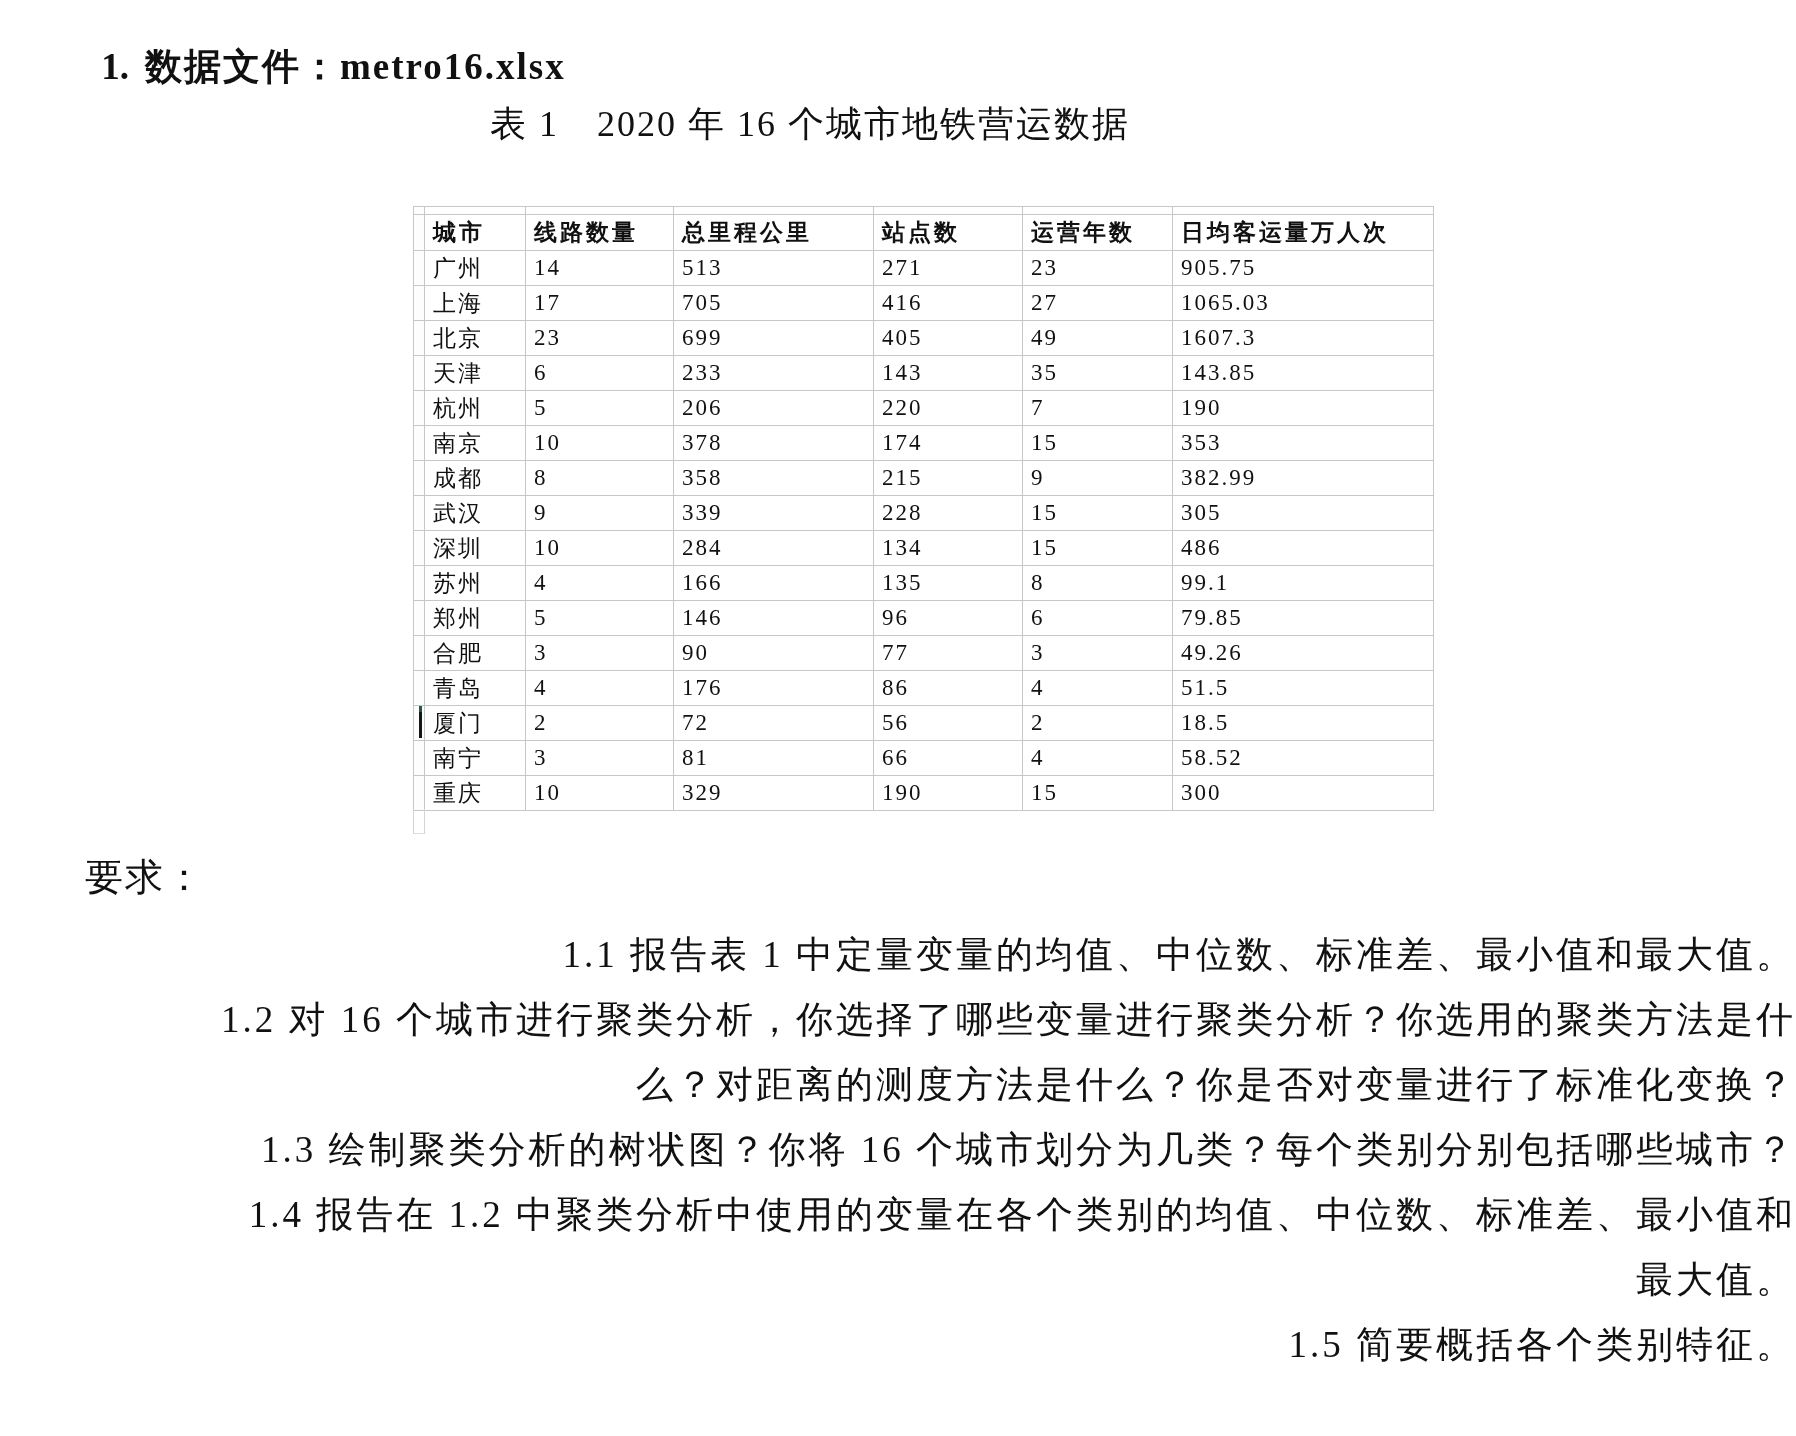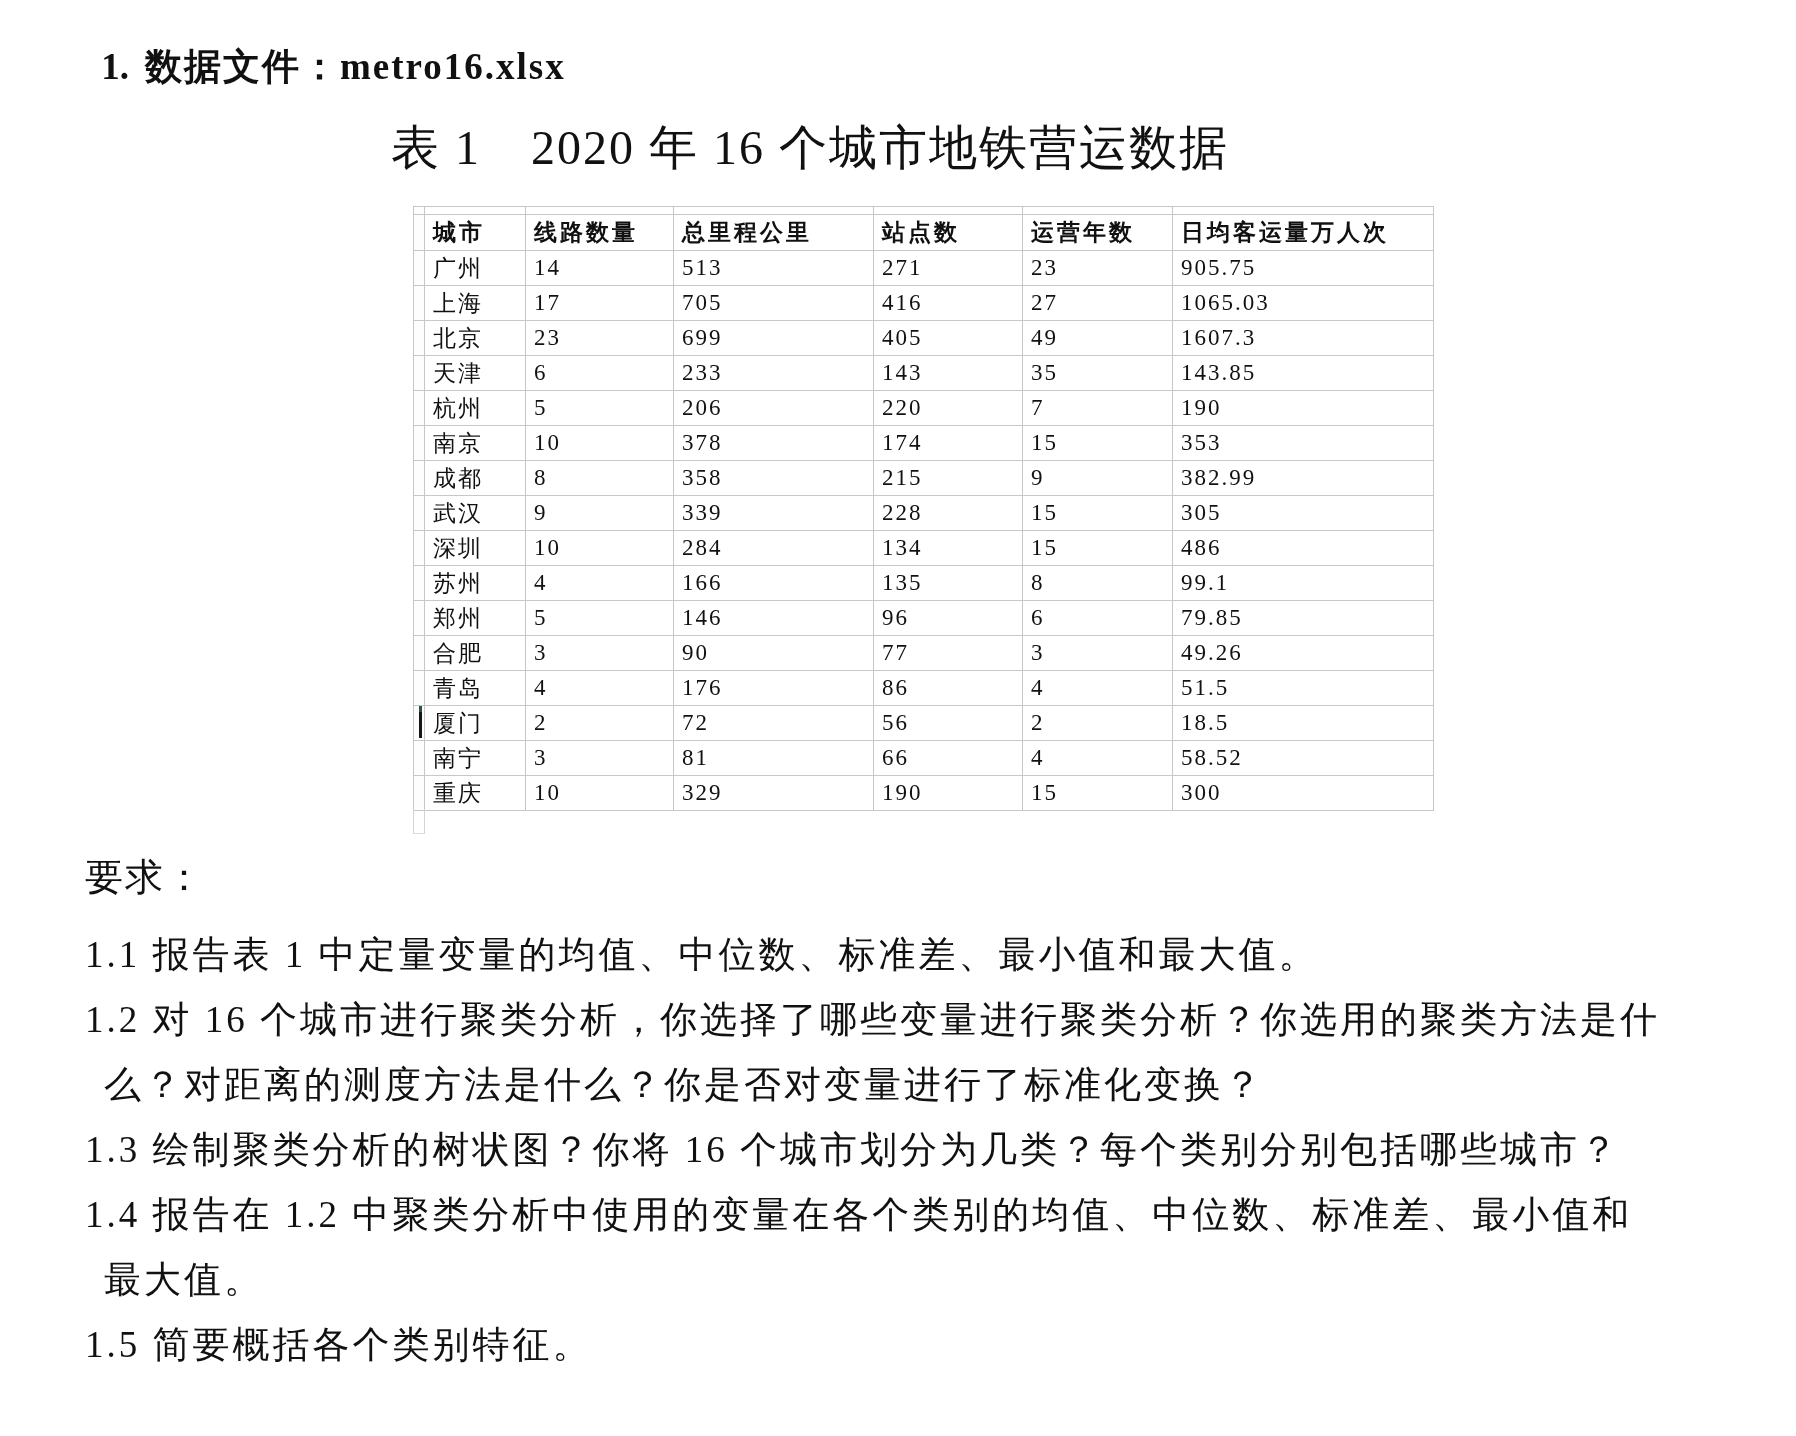--- a/index.html
+++ b/index.html
@@ -14,22 +14,22 @@
   
   .heading{
     position:absolute;left:85px;top:42px;
     font-size:37px;font-weight:bold;letter-spacing:2px;
     white-space:nowrap;
     text-align:center;
   }
   .heading .num{display:inline-block;width:60px;letter-spacing:0;}
   
   .table-caption{
-    position:absolute;left:0;top:116px;width:1620px;
-    text-align:center;font-size:48px;letter-spacing:2px;
+    position:absolute;left:0;top:100px;width:1620px;
+    text-align:center;font-size:36px;letter-spacing:2px;
     white-space:nowrap;
   }
   
   .table-wrap{position:absolute;left:413px;top:206px;width:1020px;}
   table.metro{
     border-collapse:collapse;table-layout:fixed;width:1020px;
     font-size:23px;letter-spacing:2px;
   }
   table.metro td,table.metro th{
     border:1px solid #c7c7c7;
@@ -57,20 +57,21 @@
   .req-label{
     position:absolute;left:85px;top:852px;
     font-size:38px;letter-spacing:2px;
   }
   .req-lines{position:absolute;left:0;top:930px;width:1796px;}
   .req-line{
     height:65px;line-height:50px;
     padding-left:85px;
     font-size:37px;letter-spacing:3px;
     white-space:nowrap;
+    text-align:right;
   }
   .req-line.indent{padding-left:104px;}
 </style>
 </head>
 <body>
 
 <div class="page">
 
   <div class="heading">
     <span class="num">1.</span><span>数据文件：metro16.xlsx</span>

